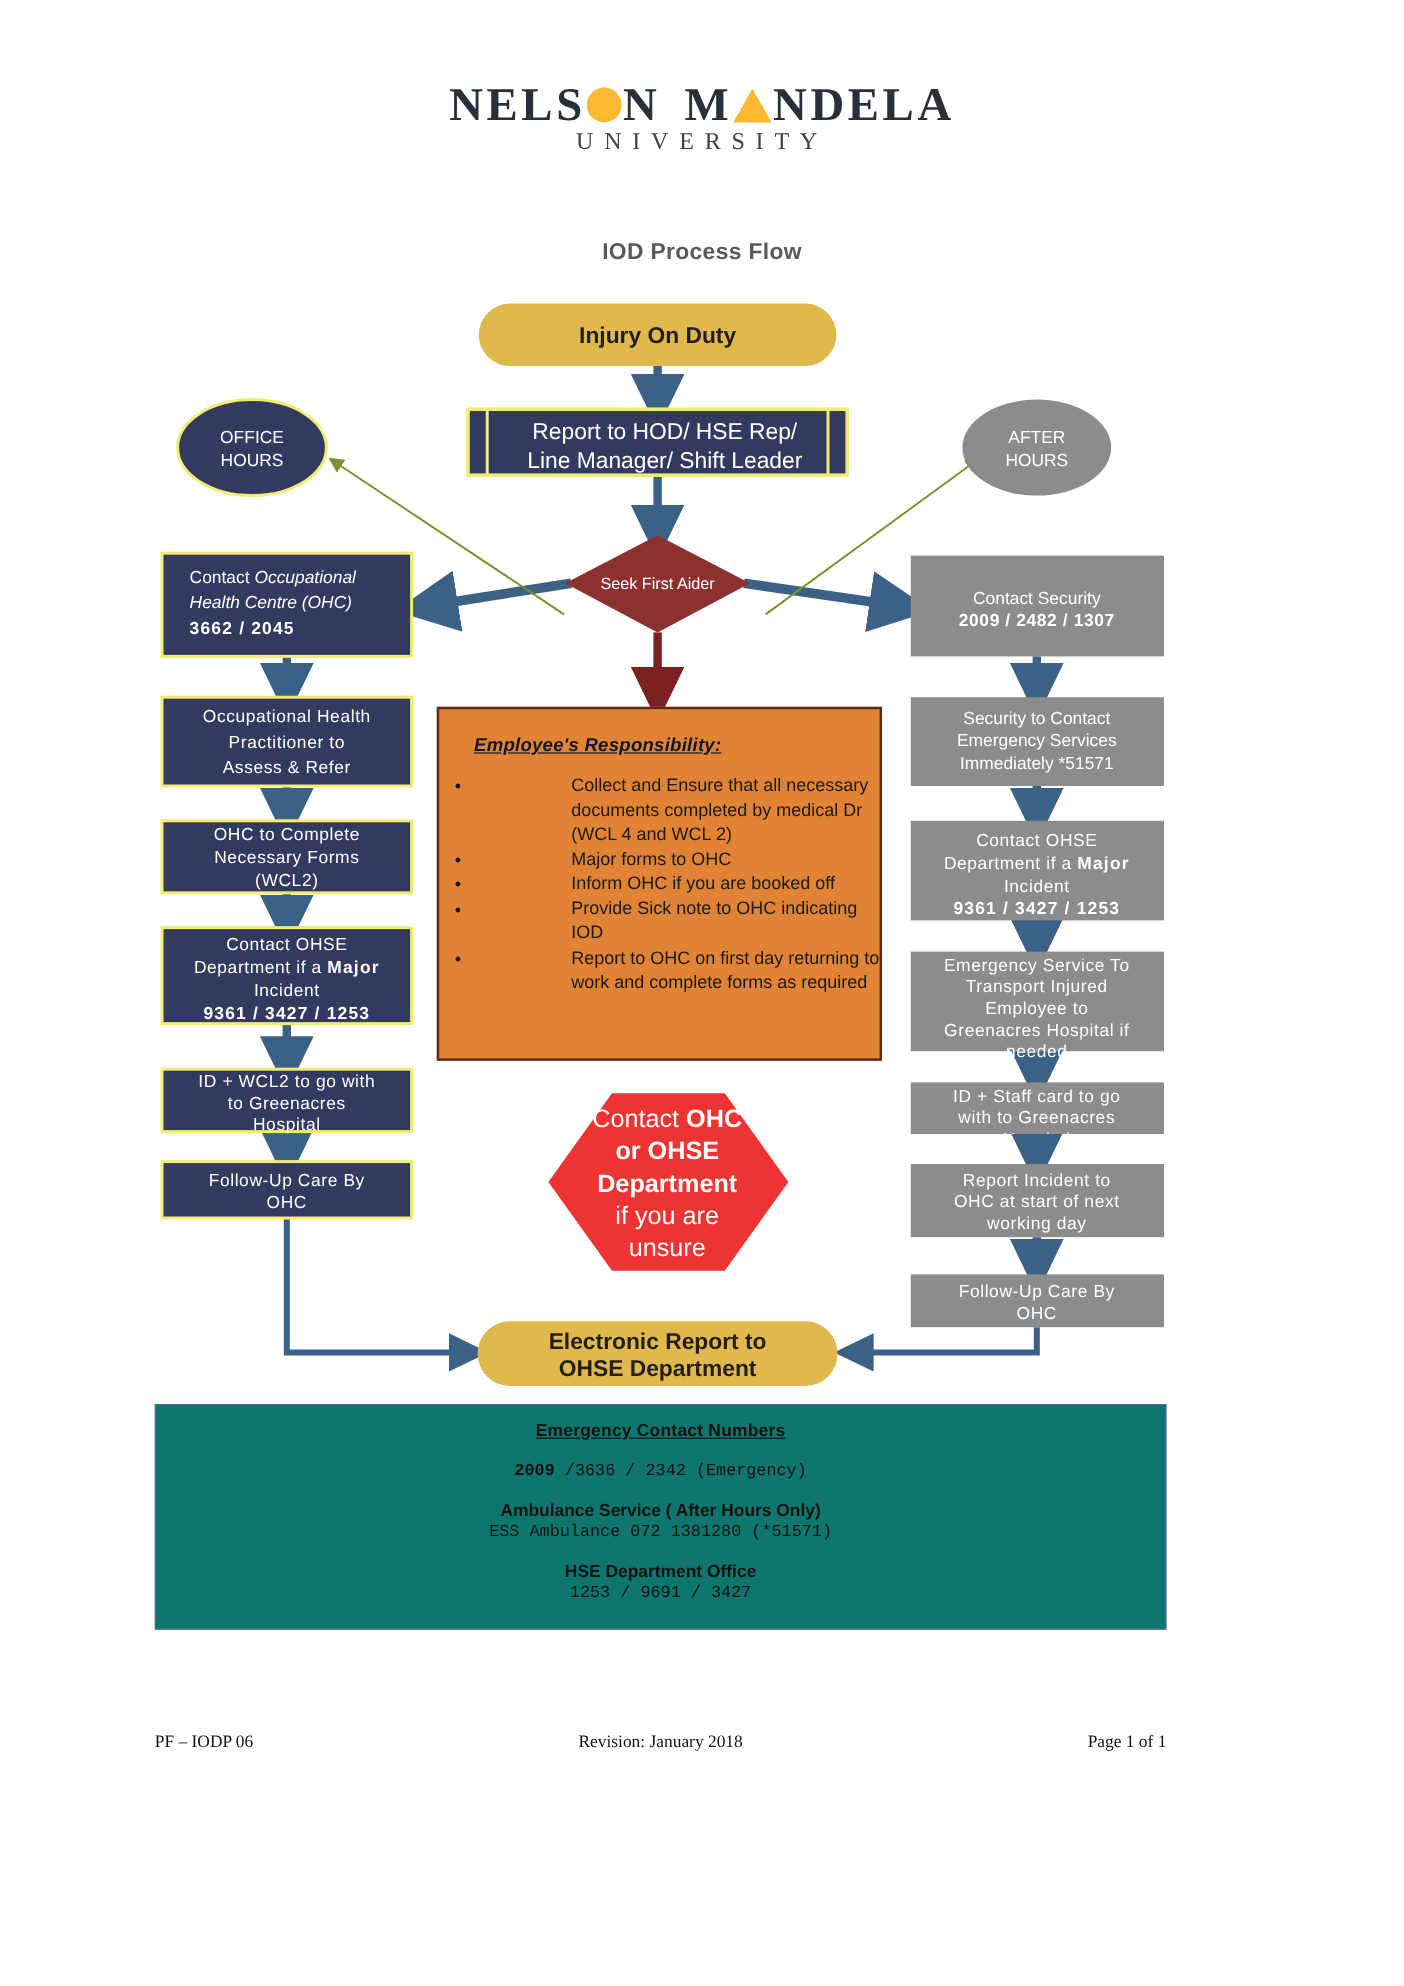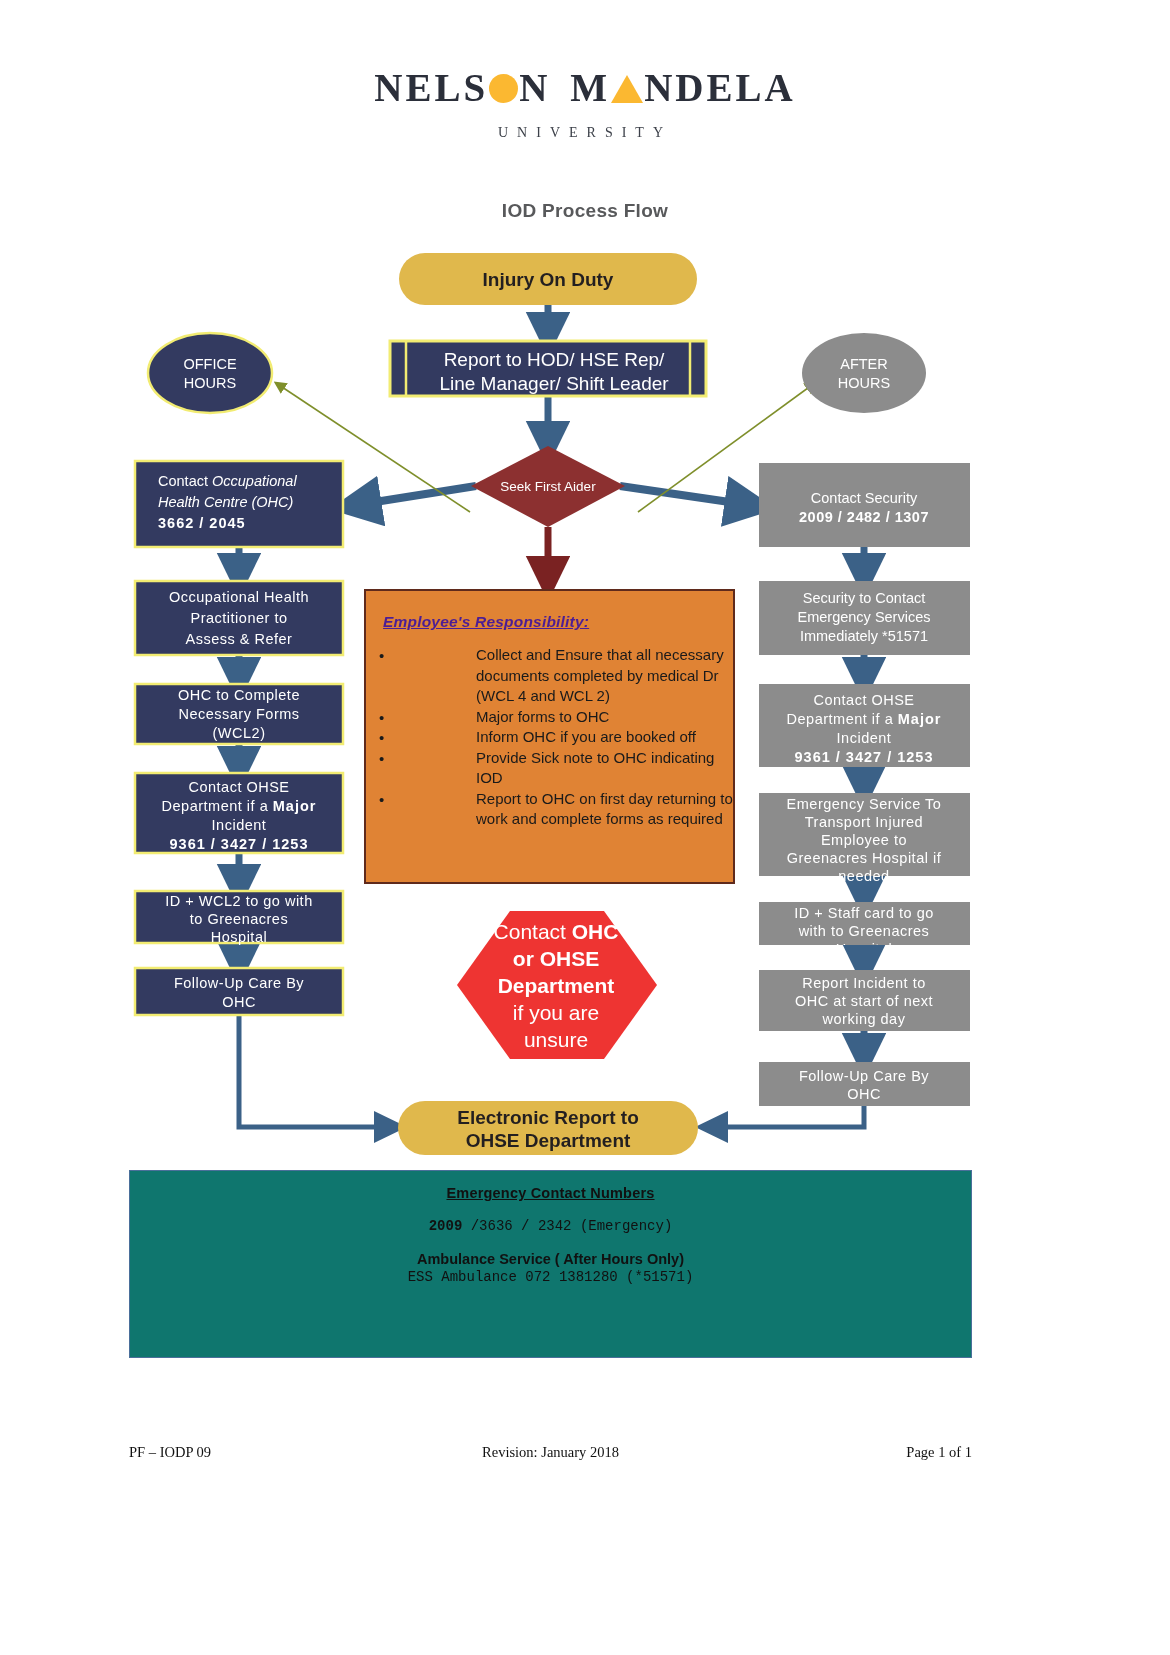--- a/index.html
+++ b/index.html
@@ -12,36 +12,36 @@
   
   .logo-wrap{position:absolute;left:0;top:68px;width:1170px;text-align:center;font-family:Liberation Serif, serif;}
   .logo-line1{font-size:39px;font-weight:bold;letter-spacing:3px;color:#2b2f3a;
               line-height:1;display:inline-block;}
   .logo-line1 .gap{display:inline-block;width:20px;}
   .logo-dot{display:inline-block;width:29px;height:29px;border-radius:50%;
             background:#fbb831;vertical-align:-2px;margin:0 1px;}
   .logo-tri{display:inline-block;width:0;height:0;border-left:16px solid transparent;
             border-right:16px solid transparent;border-bottom:28px solid #fbb831;
             vertical-align:-2px;margin:0 1px;}
-  .logo-line2{margin-top:18px;font-size:14px;letter-spacing:9px;color:#3c4049;}
+  .logo-line2{margin-top:0;font-size:20px;letter-spacing:9px;color:#3c4049;}
 
   .doc-title{position:absolute;left:0;top:200px;width:1170px;text-align:center;
              font-size:19px;font-weight:bold;color:#58595b;letter-spacing:.3px;}
 
   
   svg.flow{position:absolute;left:0;top:0;width:1170px;height:1655px;}
 
   .t{font-family:"Liberation Sans","DejaVu Sans",sans-serif;}
   .white{fill:#ffffff;}
 
   
   .emp-box{position:absolute;left:364px;top:589px;width:371px;height:295px;
            background:#e08334;border:2px solid #5f2a1c;box-sizing:border-box;}
-  .emp-head{margin:22px 0 0 17px;font-size:15.5px;font-weight:bold;font-style:italic;
-            text-decoration:underline;color:#4c1d95;letter-spacing:.2px;}
+  .emp-head{margin:22px 0 0 29px;font-size:15.5px;font-weight:bold;font-style:italic;
+            text-decoration:underline;color:#0f172a;letter-spacing:.2px;}
   .emp-list{margin:14px 0 0 0;padding:0;list-style:none;}
   .emp-list li{position:relative;font-size:15px;color:#1a1a1a;line-height:20.5px;
                padding-left:110px;margin-bottom:0px;}
   .emp-list li .bu{position:absolute;left:13px;top:1px;font-size:15px;}
 
   
   .contact-panel{position:absolute;left:129px;top:1170px;width:843px;height:188px;
                  border:1.4px solid #4a6f9a;box-sizing:border-box;background:#0f766e;
                  text-align:center;}
   .cn-title{margin-top:14px;font-size:14.5px;font-weight:bold;text-decoration:underline;
@@ -298,21 +298,25 @@
     <div class="cn-grp">
       <div class="cn-s"><b>2009</b><span> /3636 / 2342 (Emergency)</span></div>
     </div>
 
 
     <div class="cn-grp">
       <div class="cn-h">Ambulance Service ( After Hours Only)</div>
       <div class="cn-s">ESS Ambulance 072 1381280 (*51571)</div>
     </div>
 
+    <div class="cn-grp">
+      <div class="cn-h">HSE Department Office</div>
+      <div class="cn-s">1253 / 9691 / 3427</div>
+    </div>
   </div>
 
   <div class="footer">
-    <span class="l">PF – IODP 09</span>
+    <span class="l">PF – IODP 06</span>
     <span class="c">Revision: January 2018</span>
     <span class="r">Page 1 of 1</span>
   </div>
 
 </div>
 
 </body></html>

